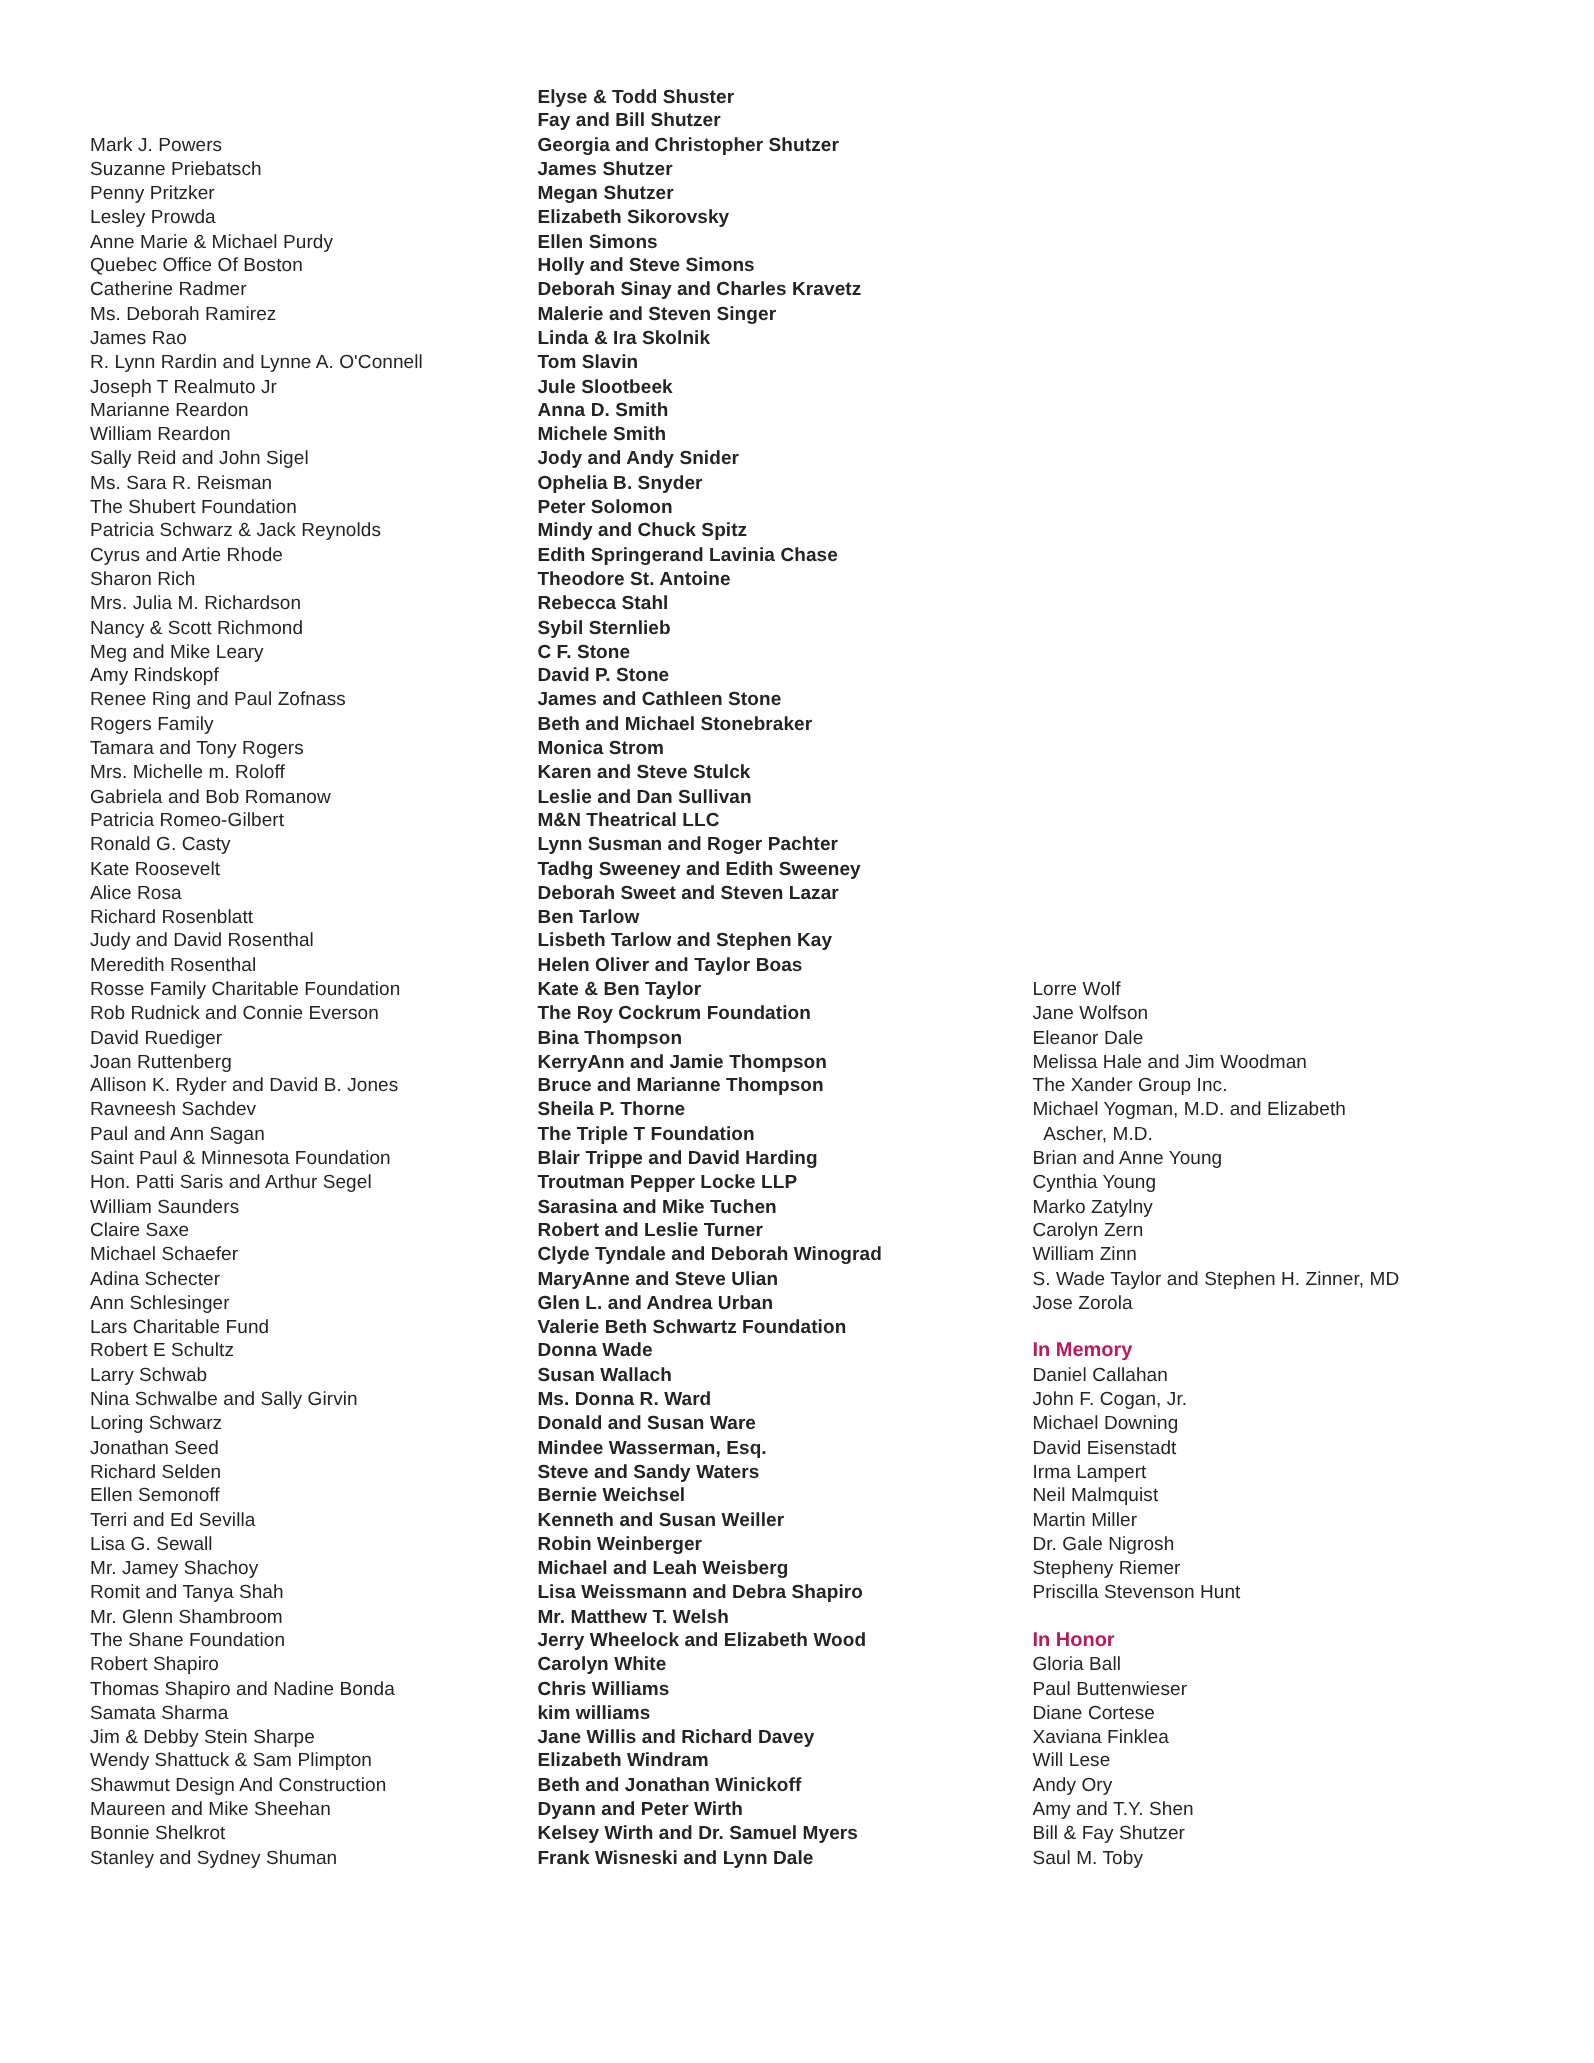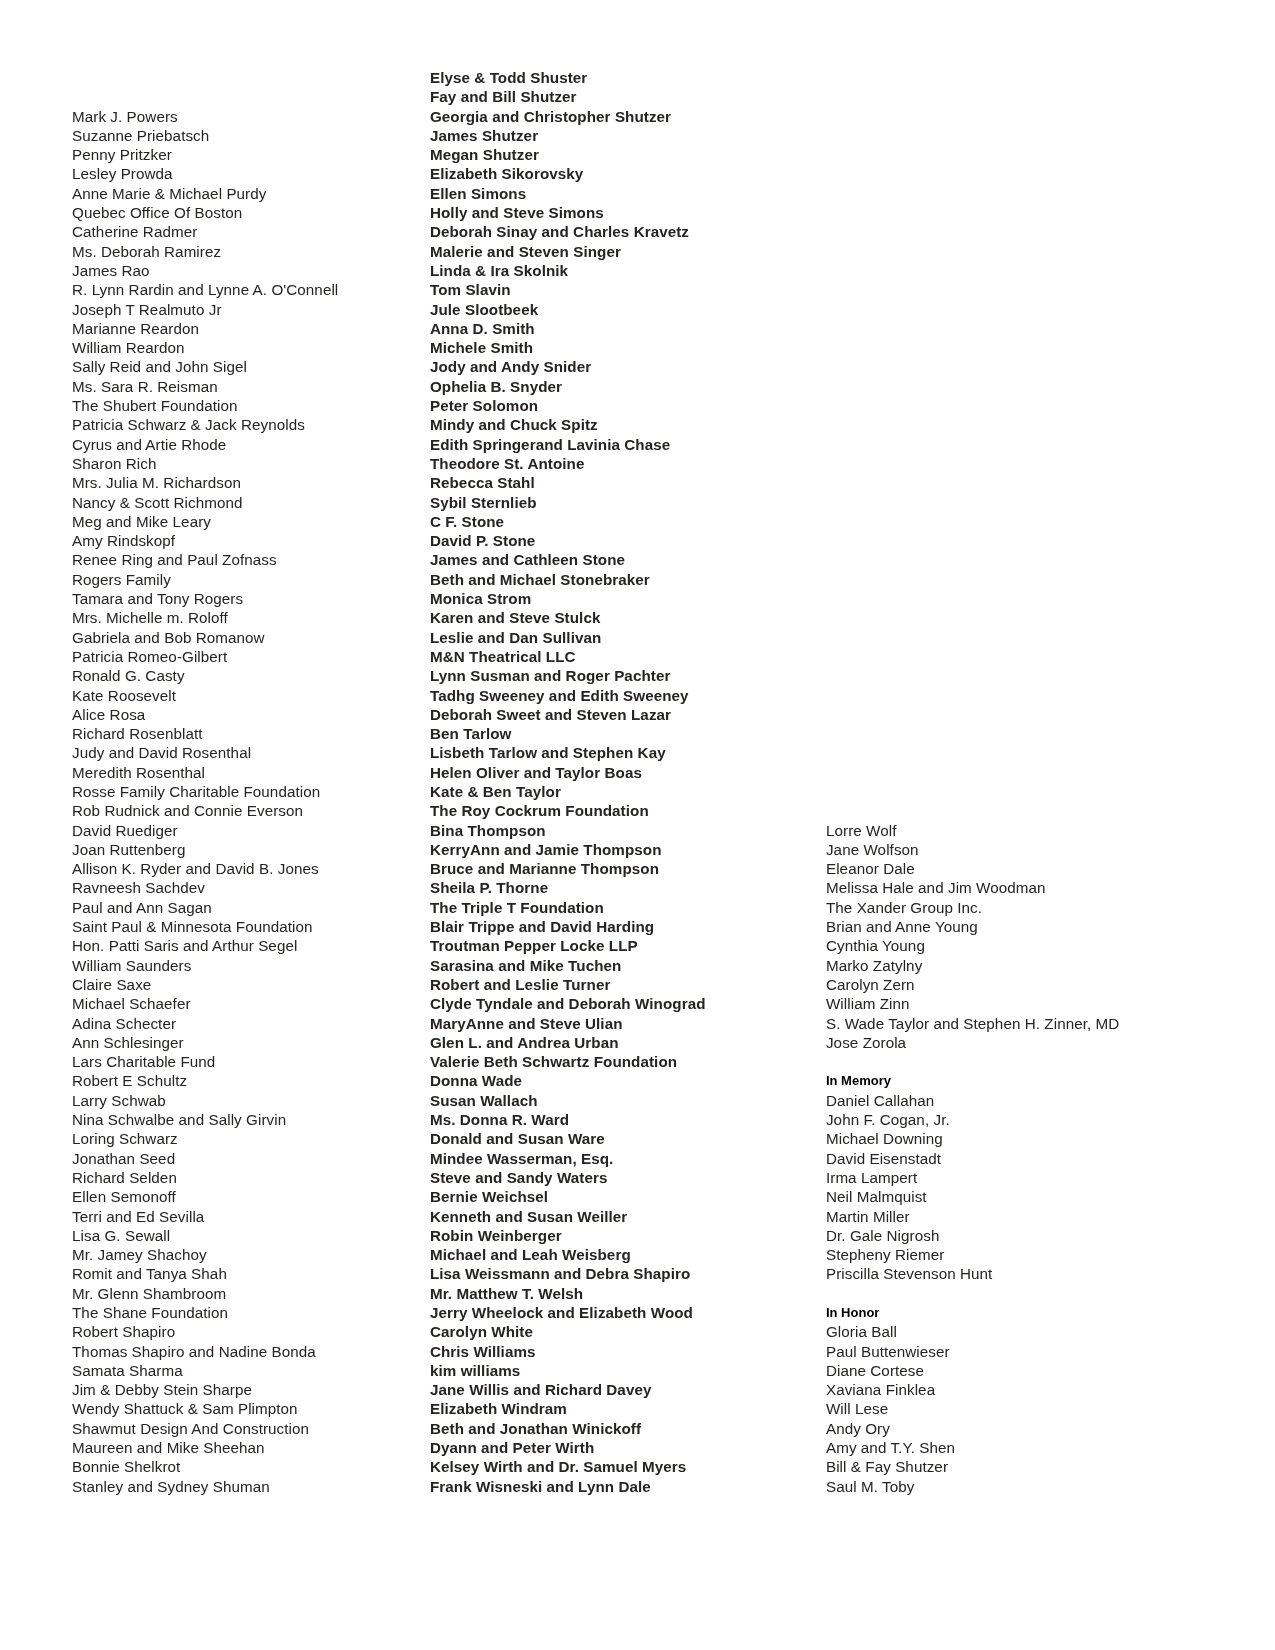--- a/index.html
+++ b/index.html
@@ -36,24 +36,24 @@
   .col-3 { width: 400px; padding-left: 0px; margin-left: 41px; }
 
   .entry {
     font-size: 15.2px;
     line-height: 19.3px;
     letter-spacing: 0.005em;
     color: #262322;
     white-space: pre-wrap;
   }
   .section-head {
-    font-size: 13px;
+    font-size: 16px;
     line-height: 19.3px;
     font-weight: bold;
-    color: #000000;
+    color: #be185d;
     margin-top: 19.3px;
   }
   .group { margin: 0; padding: 0; }
 </style>
 </head>
 <body>
 
 <div class="page">
   <div class="columns">
 
@@ -213,20 +213,22 @@
         </div>
     </div>
 
     <div class="column col-3">
       <div class="group" id="col3">
           <div class="entry">Lorre Wolf</div>
           <div class="entry">Jane Wolfson</div>
           <div class="entry">Eleanor Dale</div>
           <div class="entry">Melissa Hale and Jim Woodman</div>
           <div class="entry">The Xander Group Inc.</div>
+          <div class="entry">Michael Yogman, M.D. and Elizabeth
+  Ascher, M.D.</div>
           <div class="entry">Brian and Anne Young</div>
           <div class="entry">Cynthia Young</div>
           <div class="entry">Marko Zatylny</div>
           <div class="entry">Carolyn Zern</div>
           <div class="entry">William Zinn</div>
           <div class="entry">S. Wade Taylor and Stephen H. Zinner, MD</div>
           <div class="entry">Jose Zorola</div>
         </div>
       <div class="group" id="col3sections">
           <div class="section-head">In Memory</div>

